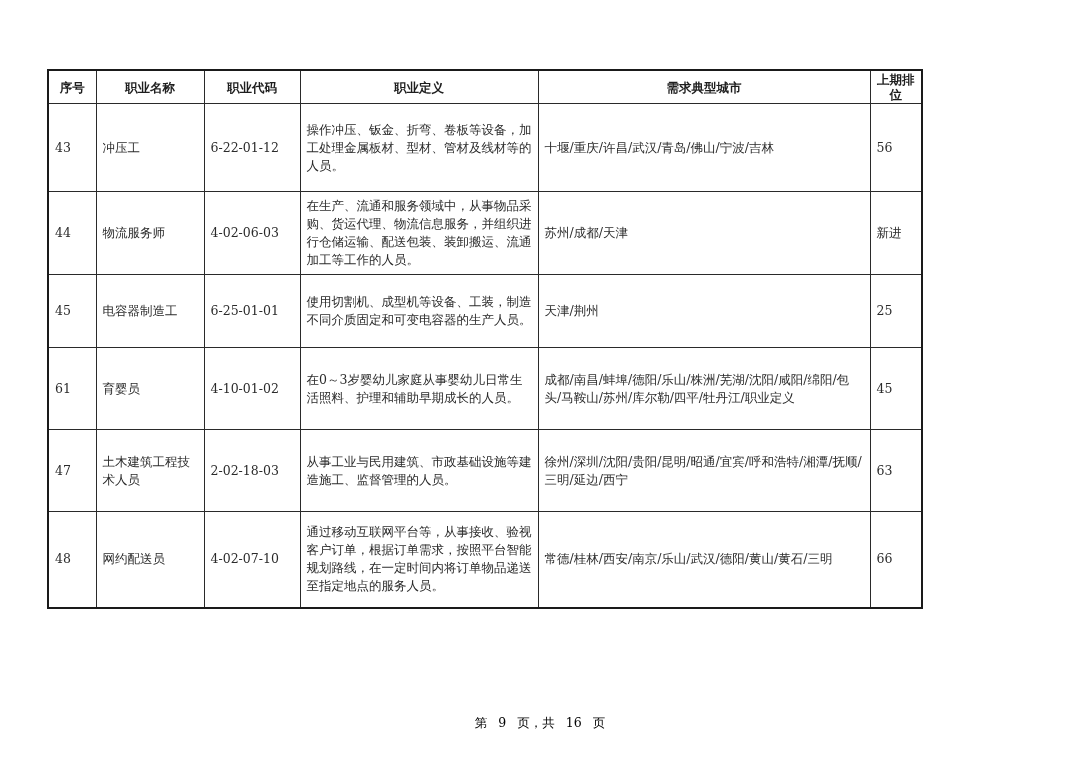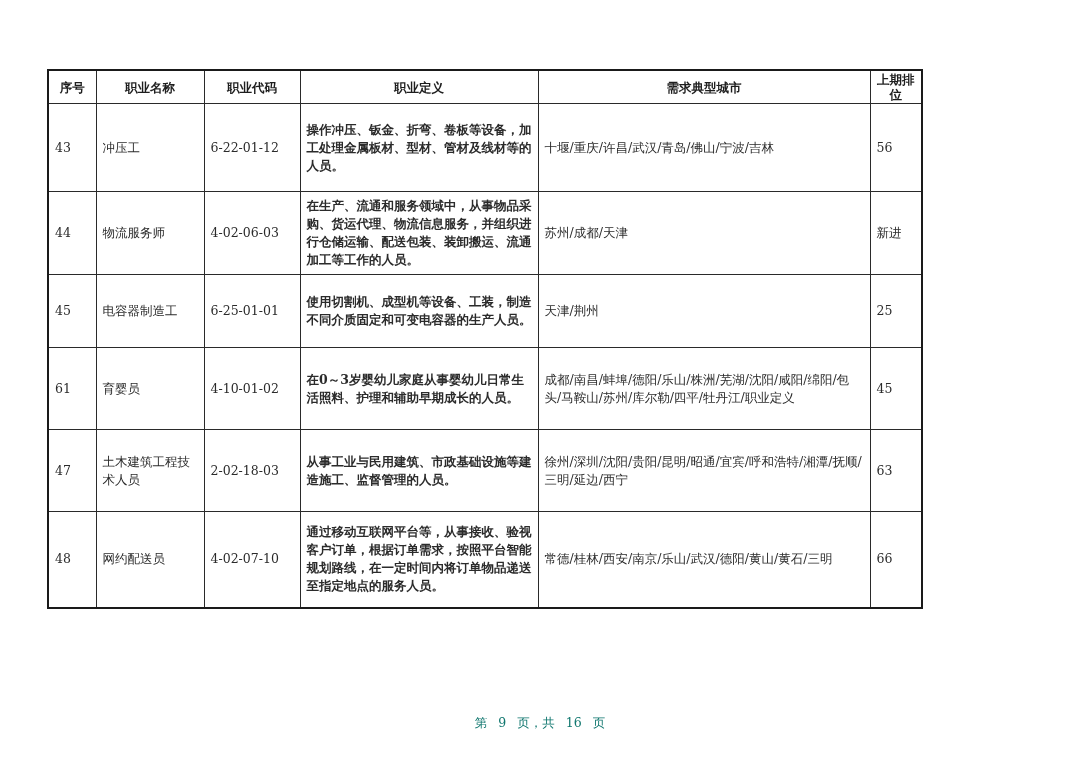--- a/index.html
+++ b/index.html
@@ -15,24 +15,24 @@
   table.jobs th, table.jobs td {
     border: 1.5px solid #2a2a2a; padding: 0 6px; font-size: 12.5px; line-height: 18px;
     vertical-align: middle; word-break: break-all; margin-top: 14px;
   }
   table.jobs th {
     font-family: "DejaVu Sans", "Liberation Sans", sans-serif; font-weight: bold; font-size: 12.5px;
     text-align: center; height: 32px; color: #1e1e1e; line-height: 15px;
   }
   td.c-idx, td.c-code, td.c-rank { text-align: left; }
   td.c-name, td.c-def, td.c-city { text-align: left; }
-  td.c-def { padding: 0 2px 0 4px; font-weight: bold; }
+  td.c-def { padding: 0 2px 0 4px; }
   .footer {
     position: absolute; left: 0; width: 1080px; top: 715px; text-align: center;
-    font-size: 12.5px; color: #0f766e; word-spacing: 3px;
+    font-size: 12.5px; color: #000000; word-spacing: 3px;
   }
   .footer span { margin: 0 2px; }
 </style>
 </head>
 <body>
 
 <table class="jobs">
   <colgroup>
     <col style="width:48px">
     <col style="width:108px">

